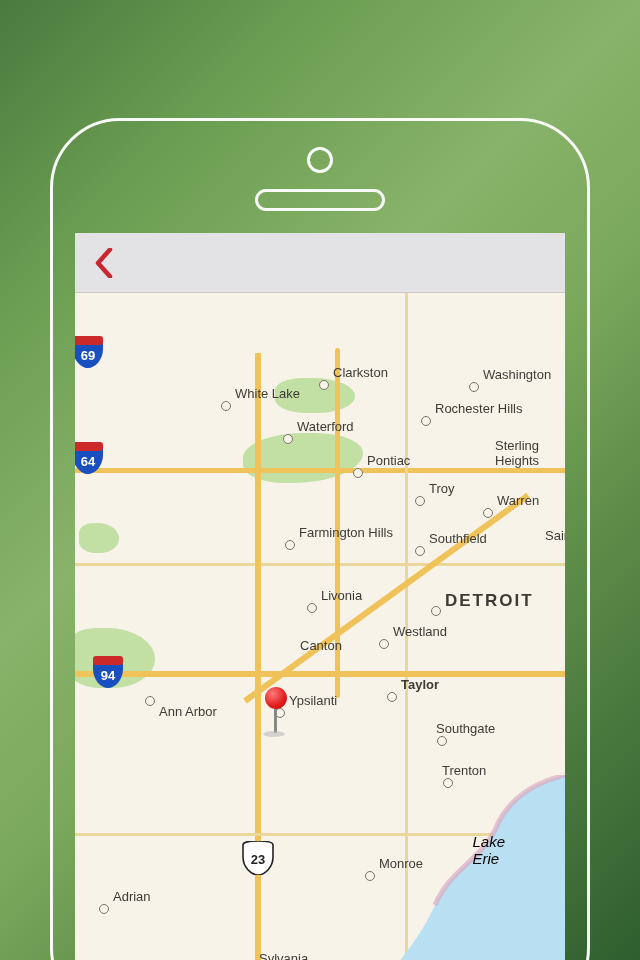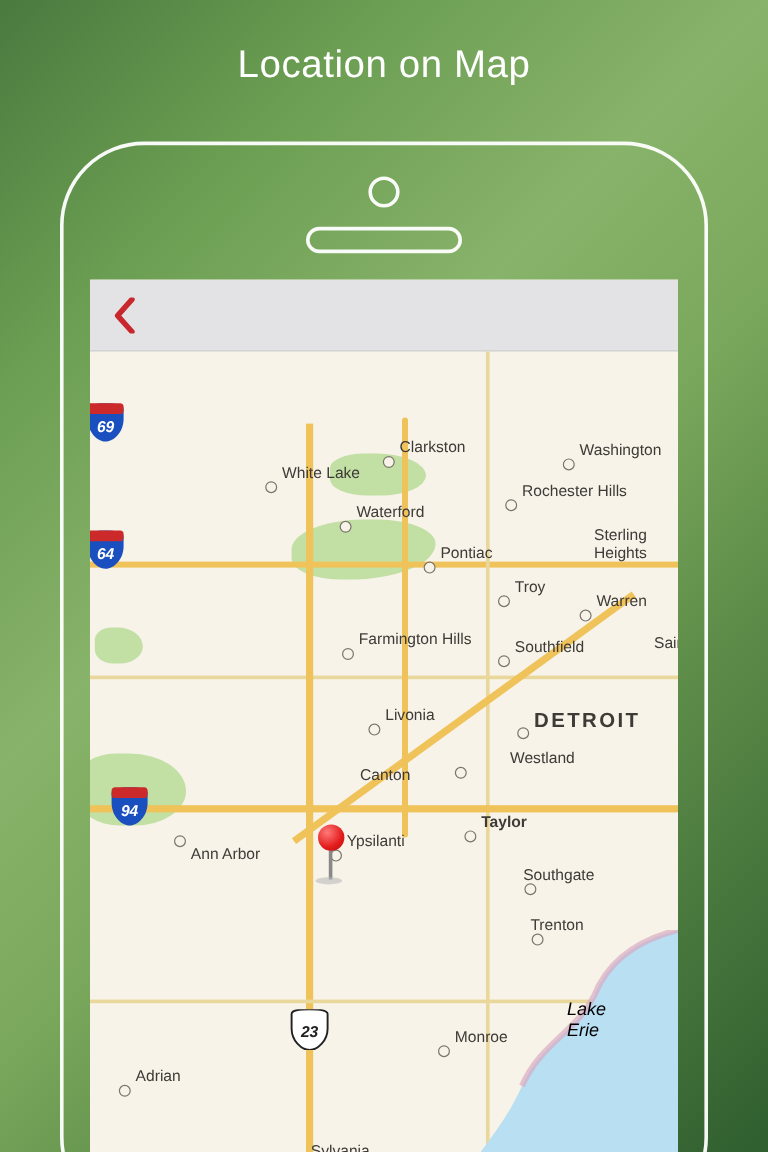--- a/index.html
+++ b/index.html
@@ -70,21 +70,21 @@
   .road-thin3 { left:330px; top:0; width:3px; height:730px; }
 
   
   .park { position:absolute; background:#c2dfa4; border-radius:40% 60% 55% 45%; }
   .p1 { left:200px; top:85px;  width:80px;  height:35px; }
   .p2 { left:168px; top:140px; width:120px; height:50px; border-radius:50% 40% 60% 35%; }
   .p3 { left:-10px; top:335px; width:90px;  height:60px; }
   .p4 { left:4px;   top:230px; width:40px;  height:30px; }
 
   
-  .shield { position:absolute; width:34px; height:34px;font-style:italic; }
+  .shield { position:absolute; width:34px; height:34px; }
   .shield svg { width:100%; height:100%; }
   .shield .num { position:absolute; inset:0; display:flex; align-items:center; justify-content:center;
                  color:#fff; font-weight:700; font-size:13px; padding-top:6px; }
   .us-shield .num { color:#222; padding-top:2px; font-size:13px; }
 
   
   .city-dot { position:absolute; width:10px; height:10px; border:1.5px solid #7a756c; border-radius:50%; background:#f7f3e8; }
 
   
   .lbl { position:absolute; font-size:13px; color:#3e3b37; white-space:nowrap; text-align:center; }
@@ -100,21 +100,20 @@
   .pin { position:absolute; left:188px; top:400px; }
   .pin-stick { width:3px; height:40px; background:#888; margin-left:11px; }
   .pin-base  { width:22px; height:6px; background:#bbb; border-radius:50%; opacity:.6; margin-top:-2px; }
   .pin-head  { position:absolute; top:-6px; left:2px; width:22px; height:22px; border-radius:50%;
                background: radial-gradient(circle at 35% 30%, #ff7a7a 0%, #e21b1b 60%, #b50e0e 100%); }
 </style>
 </head>
 <body>
 
 <div class="bg">
-  <div class="page-title">Location on Map</div>
 
   <div class="phone">
     <div class="speaker-dot"></div>
     <div class="speaker-bar"></div>
 
     <div class="screen">
 
       <div class="navbar">
         <div class="back-btn">
           <svg viewBox="0 0 12 20">
@@ -200,21 +199,21 @@
             <div class="lbl" style="left: 224px; top: 232px; white-space: pre;">Farmington Hills</div>
             <div class="city-dot" style="left: 340px; top: 253px;"></div>
             <div class="lbl" style="left: 354px; top: 238px; white-space: pre;">Southfield</div>
             <div class="lbl" style="left: 470px; top: 235px; white-space: pre;">Sain</div>
             <div class="city-dot" style="left: 232px; top: 310px;"></div>
             <div class="lbl" style="left: 246px; top: 295px; white-space: pre;">Livonia</div>
             <div class="lbl" style="left: 225px; top: 345px; white-space: pre;">Canton</div>
             <div class="city-dot" style="left: 356px; top: 313px;"></div>
             <div class="lbl big" style="left: 370px; top: 298px; white-space: pre;">DETROIT</div>
             <div class="city-dot" style="left: 304px; top: 346px;"></div>
-            <div class="lbl" style="left: 318px; top: 331px; white-space: pre; margin-left: 32px;">Westland</div>
+            <div class="lbl" style="left: 318px; top: 331px; white-space: pre;">Westland</div>
             <div class="city-dot" style="left: 70px; top: 403px;"></div>
             <div class="lbl" style="left: 84px; top: 388px; white-space: pre; margin-top: 23px;">Ann Arbor</div>
             <div class="city-dot" style="left: 200px; top: 415px;"></div>
             <div class="lbl" style="left: 214px; top: 400px; white-space: pre;">Ypsilanti</div>
             <div class="city-dot" style="left: 312px; top: 399px;"></div>
             <div class="lbl" style="left: 326px; top: 384px; white-space: pre; font-weight: bold;">Taylor</div>
             <div class="city-dot" style="left: 362px; top: 443px;"></div>
             <div class="lbl" style="left: 361px; top: 428px; white-space: pre;">Southgate</div>
             <div class="city-dot" style="left: 368px; top: 485px;"></div>
             <div class="lbl" style="left: 367px; top: 470px; white-space: pre;">Trenton</div>

